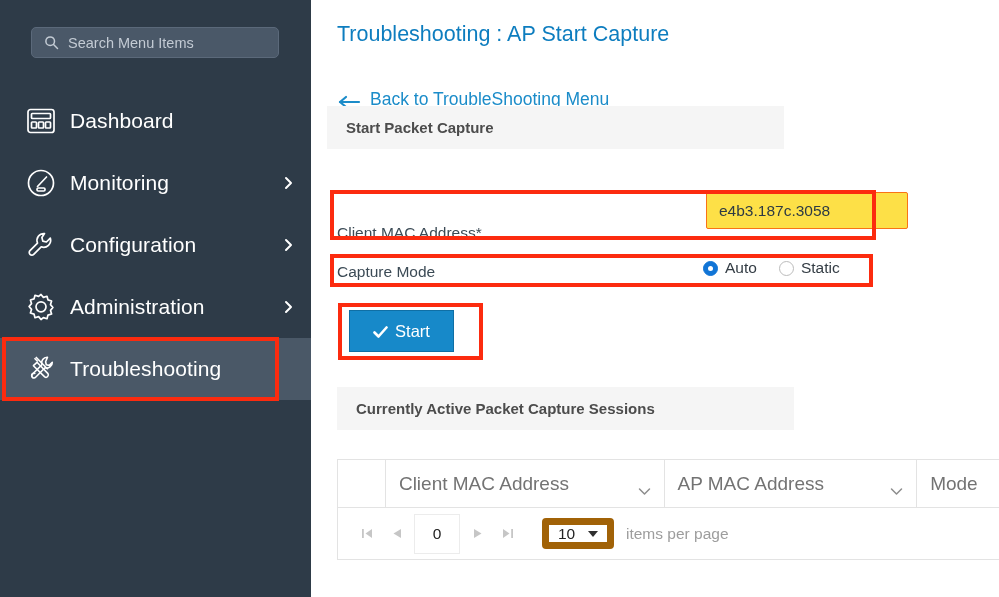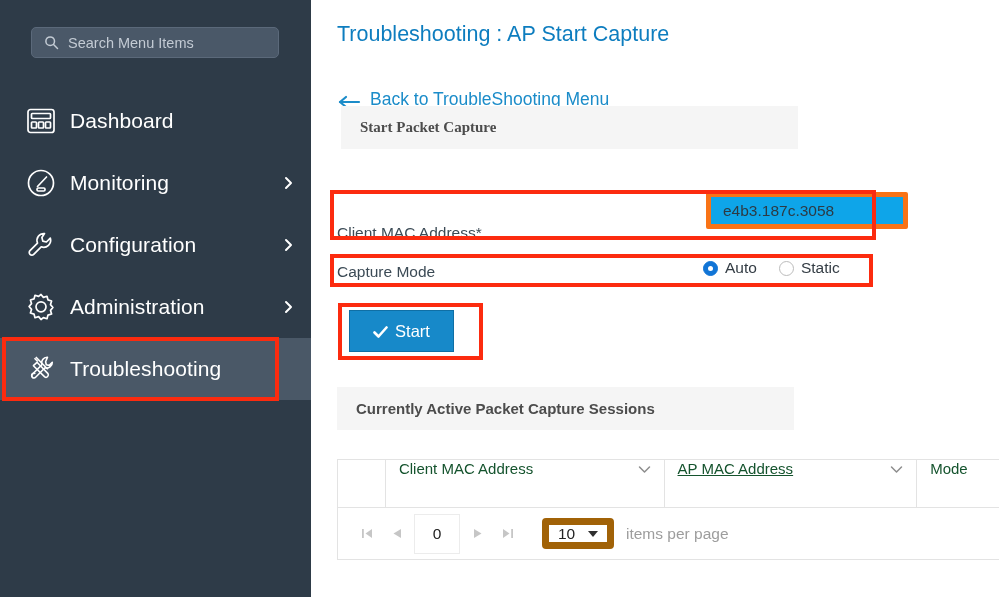--- a/index.html
+++ b/index.html
@@ -89,40 +89,40 @@
 
   .panel-header {
     position: absolute;
     background: #f5f5f5;
     display: flex; align-items: center;
     padding-left: 19px;
     color: #4c4c4c;
     font-size: 15px;
     font-weight: bold;
   }
-  #panel-start { left: 30px; top: 106px; width: 457px; height: 43px; font-family: Liberation Serif, serif; }
+  #panel-start { left: 16px; top: 106px; width: 457px; height: 43px; }
   #panel-sessions { left: 26px; top: 387px; width: 457px; height: 43px; }
 
   .form-row {
     position: absolute;
     left: 26px;
     display: flex; align-items: center;
   }
   .form-label {
     color: #3b4a55; font-size: 15.5px;
   }
   #row-mac { top: 215px; width: 600px; height: 36px; }
   #row-mode { top: 259px; width: 560px; height: 26px; }
 
   .mac-input {
     position: absolute; left: 395px; top: 192px;
     width: 202px; height: 37px;
-    border: 5px solid #f97316;
+    border: 1px solid #f97316;
     border-radius: 2px;
-    background: #0ea5e9;
+    background: #fde047;
     color: #2d3a44;
     font-family: "Liberation Sans", sans-serif;
     font-size: 15.5px;
     padding: 0 12px;
     outline: none;
   }
 
   .radio-group {
     position: absolute; left: 392px; top: 259px;
     display: flex; align-items: center; gap: 22px;
@@ -159,31 +159,31 @@
   
   #table {
     position: absolute; left: 26px; top: 459px;
     width: 700px;
     border: 1px solid #e3e3e3;
     border-right: none;
     background: #ffffff;
   }
   .thead { display: flex; height: 48px; border-bottom: 1px solid #e3e3e3; }
   .th {
-    display: flex; align-items: flex-start;
+    display: flex; align-items: center;
     border-right: 1px solid #e3e3e3;
     padding: 0 13px;
-    color: #14532d; font-size: 15px;
+    color: #737373; font-size: 19px;
     position: relative;
   }
   .th .th-label { flex: 1 1 auto; white-space: nowrap; }
   .th-chevron { width: 13px; height: 9px; color: #8d8d8d; flex: none; margin-left: 8px; }
   .th.c0 { width: 48px; padding: 0; }
   .th.c1 { width: 279px; }
-  .th.c2 { width: 253px; text-decoration: underline; }
+  .th.c2 { width: 253px; }
   .th.c3 { width: 120px; border-right: none; }
 
   .tfoot { display: flex; align-items: center; height: 51px; padding-left: 14px; }
   .pg-btn {
     width: 30px; height: 28px;
     display: flex; align-items: center; justify-content: center;
     color: #c6c6c6; background: transparent; border: none;
     cursor: pointer;
   }
   .pg-icon { width: 15px; height: 15px; }

